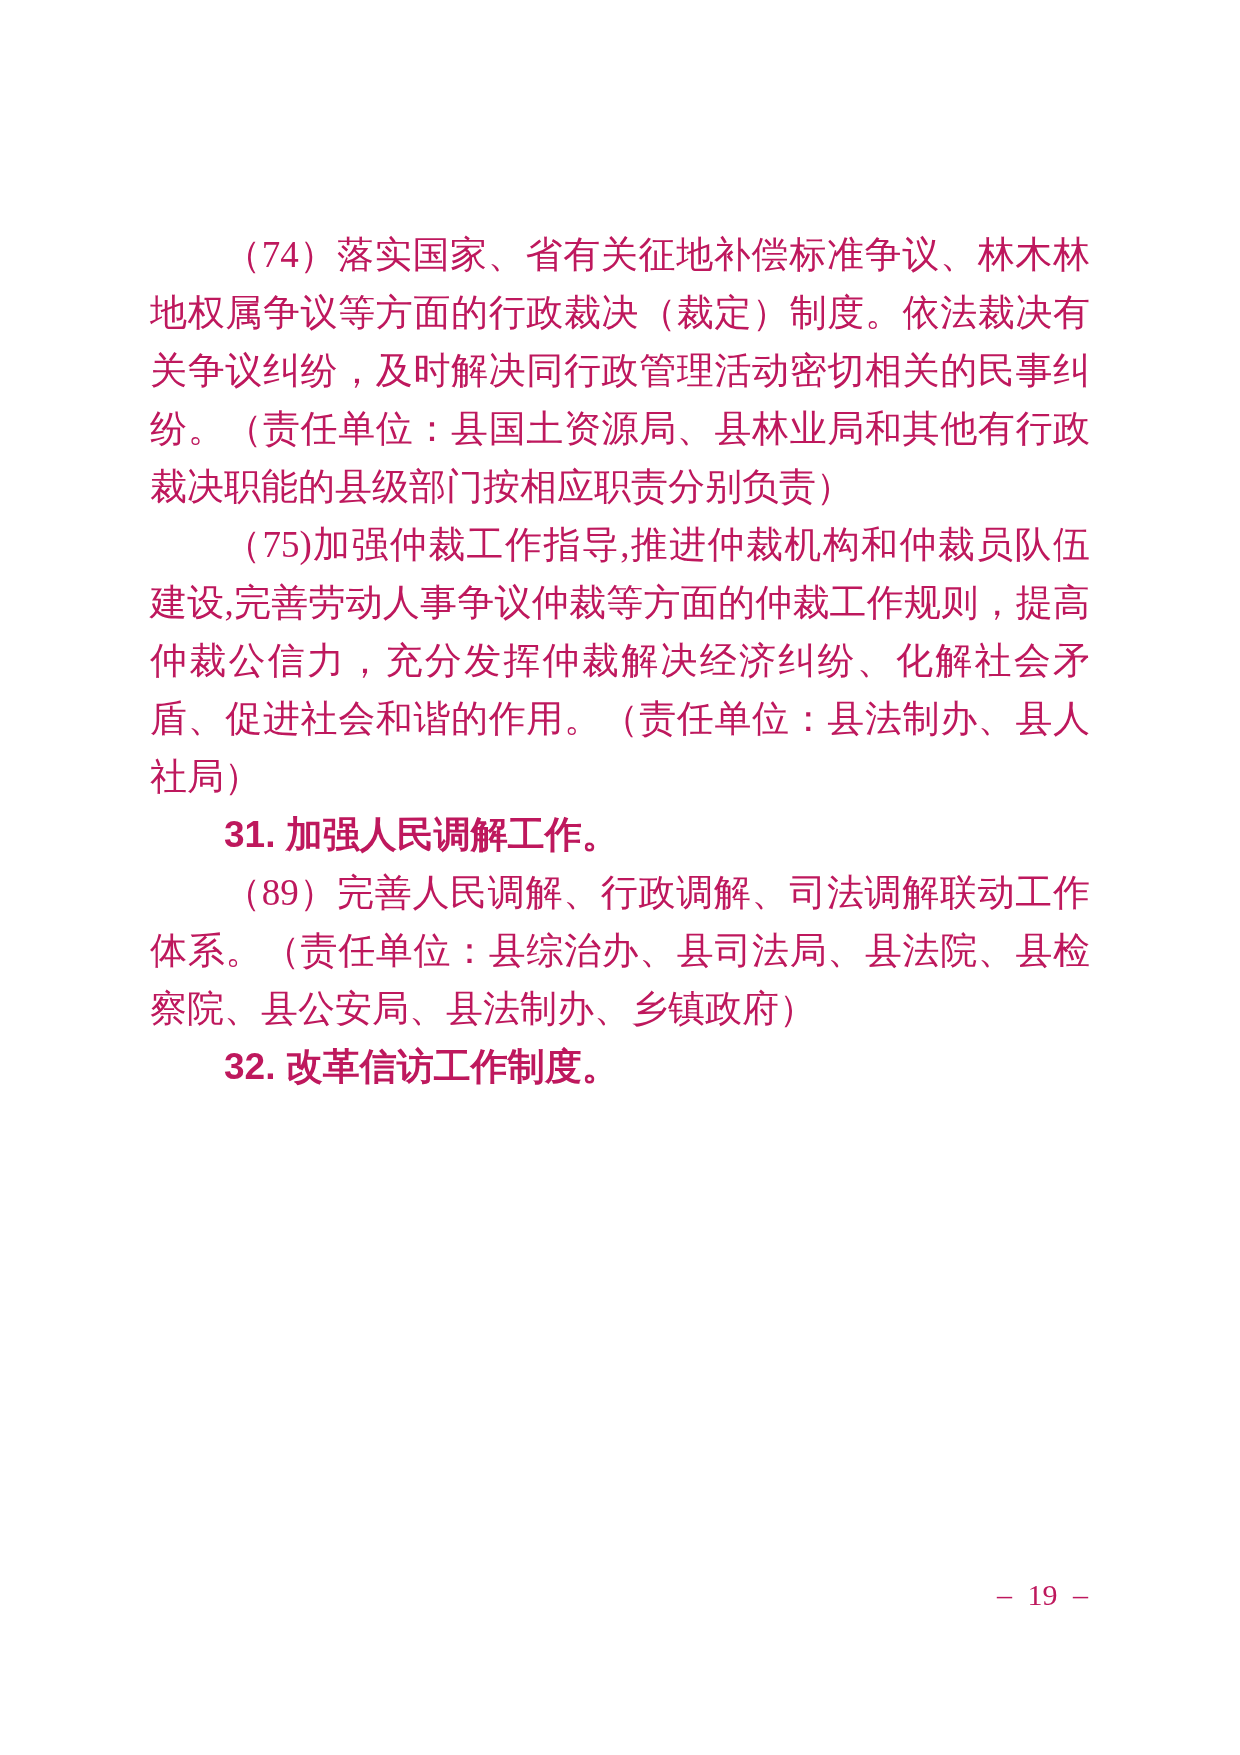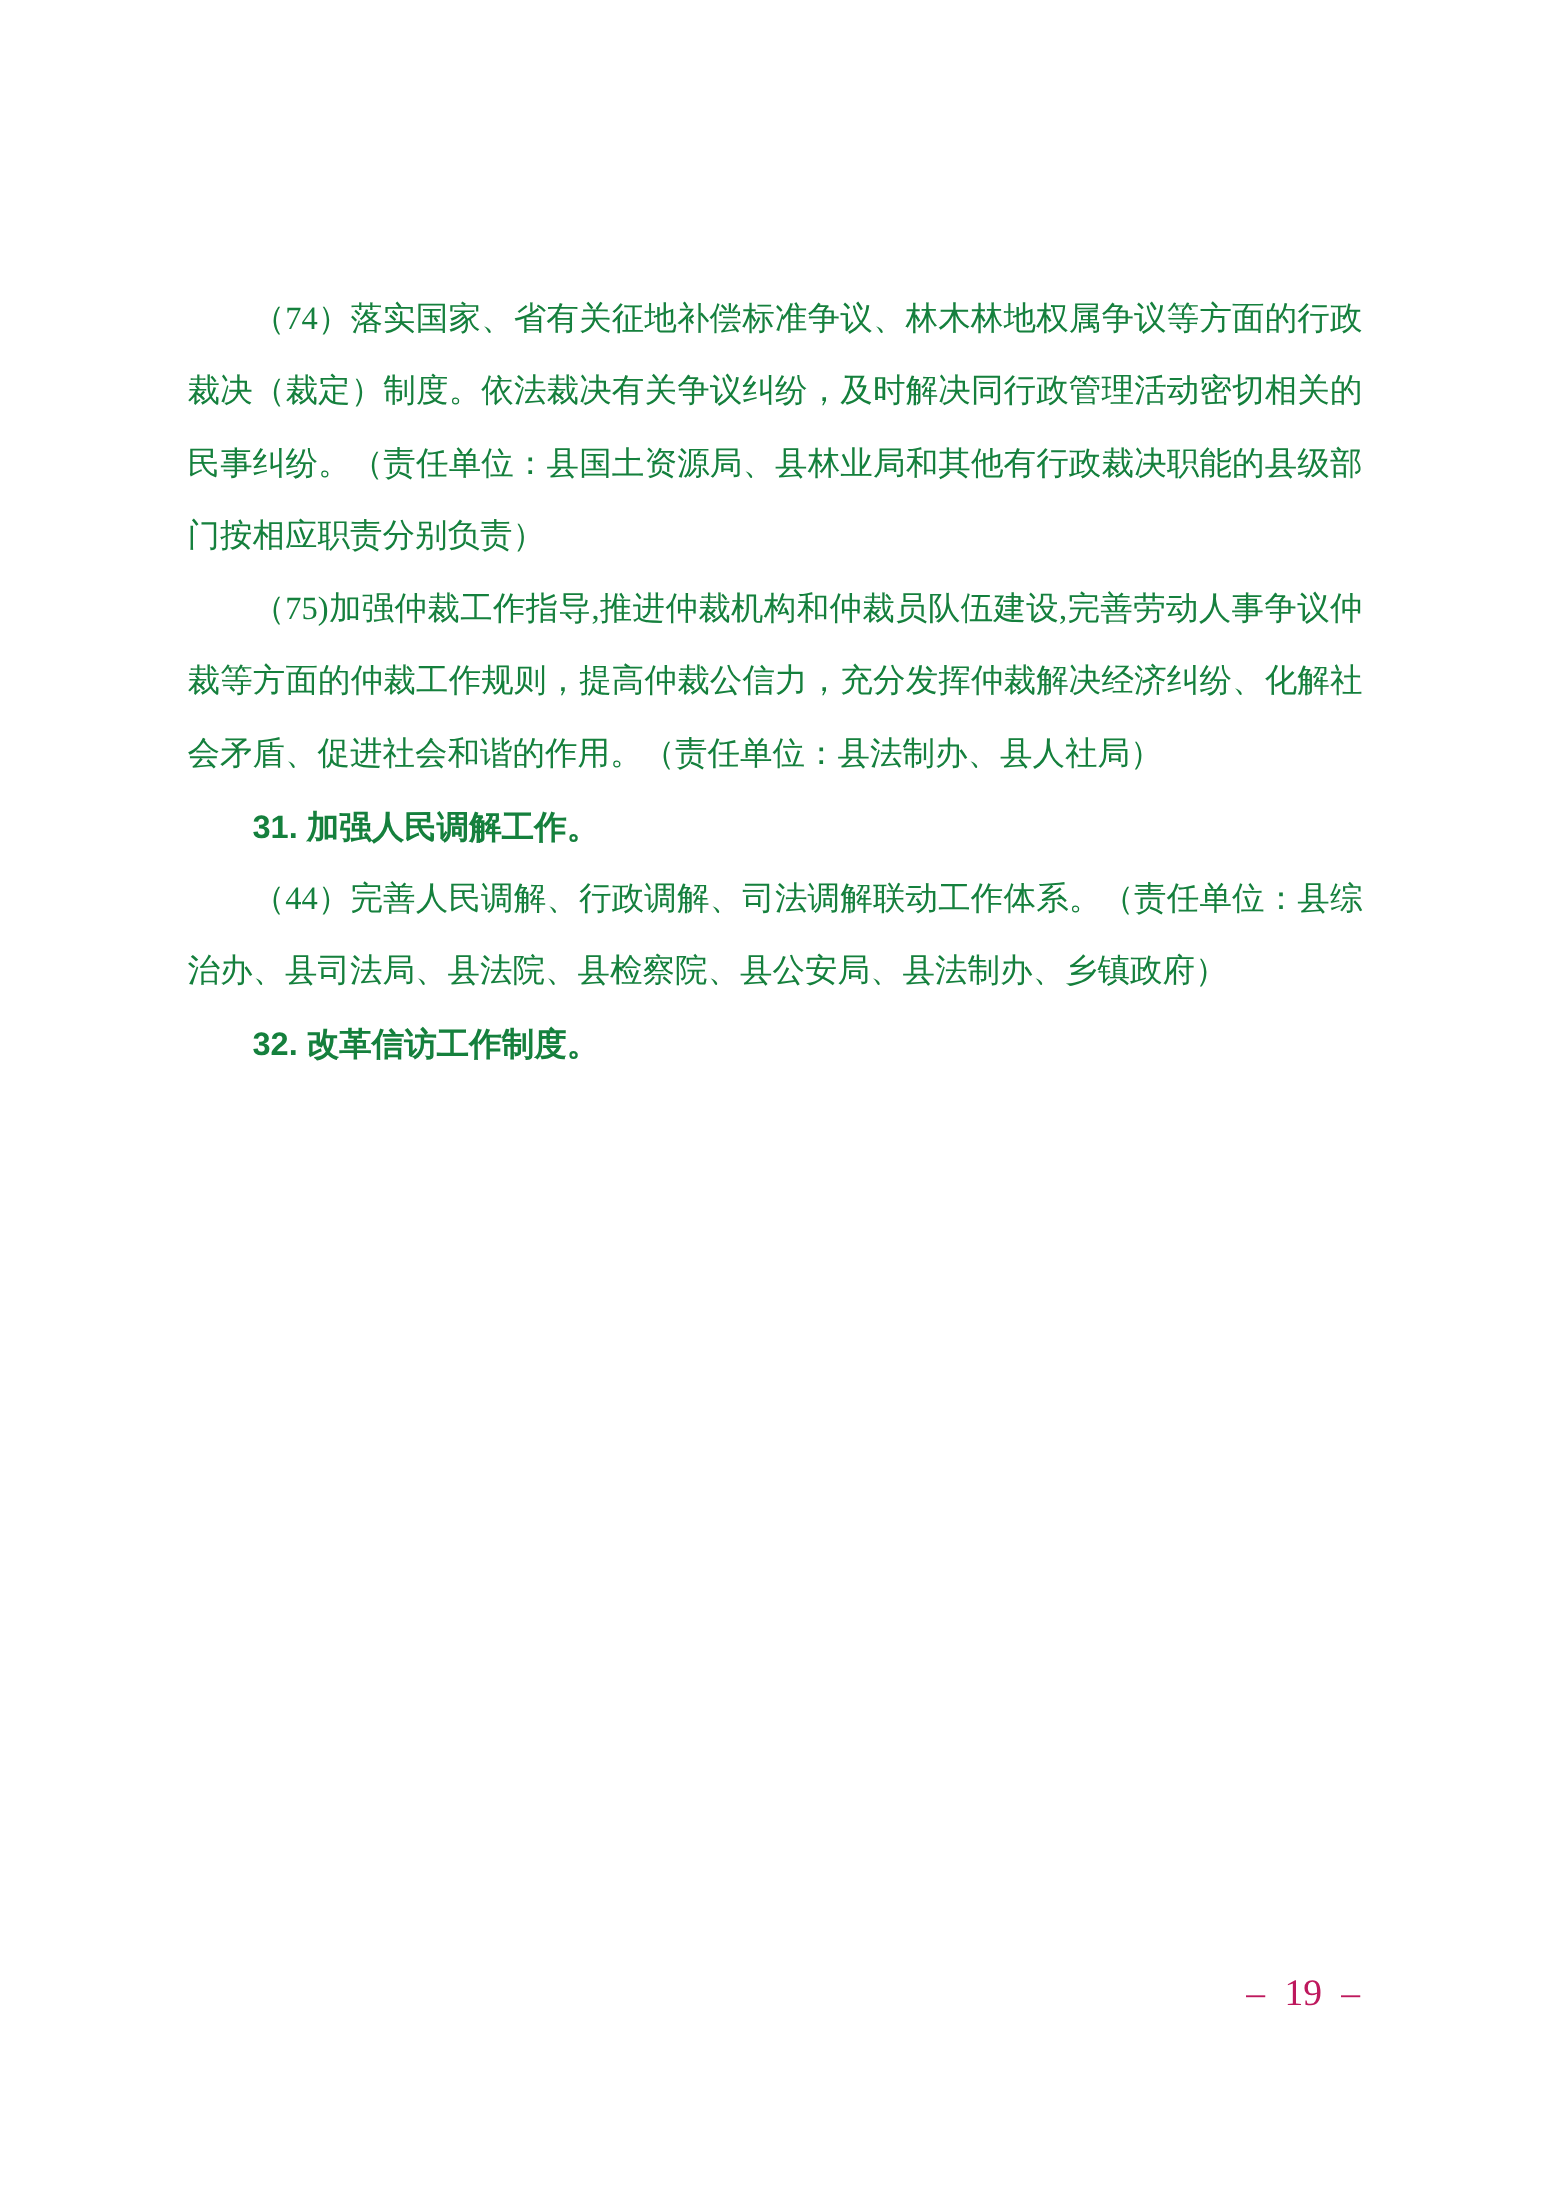--- a/index.html
+++ b/index.html
@@ -12,23 +12,23 @@
     width: 1240px;
     height: 1755px;
     background: #ffffff;
     overflow: hidden;
   }
   .text-block {
     position: absolute;
     left: 150px;
     top: 226px;
     width: 940px;
-    color: #15803d;
+    color: #be185d;
     font-family: "Liberation Serif", "DejaVu Serif", serif;
-    font-size: 26px;
+    font-size: 37px;
     line-height: 58px;
     text-align: justify;
     text-justify: inter-ideograph;
   }
   .para {
     margin: 0;
     text-indent: 2em;
   }
   .heading {
     margin: 0;
@@ -49,17 +49,17 @@
   }
 </style>
 </head>
 <body>
 
 <div class="page">
   <main class="text-block">
       <div class="para">（74）落实国家、省有关征地补偿标准争议、林木林地权属争议等方面的行政裁决（裁定）制度。依法裁决有关争议纠纷，及时解决同行政管理活动密切相关的民事纠纷。（责任单位：县国土资源局、县林业局和其他有行政裁决职能的县级部门按相应职责分别负责）</div>
       <div class="para">（75)加强仲裁工作指导,推进仲裁机构和仲裁员队伍建设,完善劳动人事争议仲裁等方面的仲裁工作规则，提高仲裁公信力，充分发挥仲裁解决经济纠纷、化解社会矛盾、促进社会和谐的作用。（责任单位：县法制办、县人社局）</div>
       <div class="heading">31. 加强人民调解工作。</div>
-      <div class="para">（44）完善人民调解、行政调解、司法调解联动工作体系。（责任单位：县综治办、县司法局、县法院、县检察院、县公安局、县法制办、乡镇政府）</div>
+      <div class="para">（89）完善人民调解、行政调解、司法调解联动工作体系。（责任单位：县综治办、县司法局、县法院、县检察院、县公安局、县法制办、乡镇政府）</div>
       <div class="heading">32. 改革信访工作制度。</div>
     </main>
   <div class="page-number">– 19 –</div>
 </div>
 
 </body></html>

